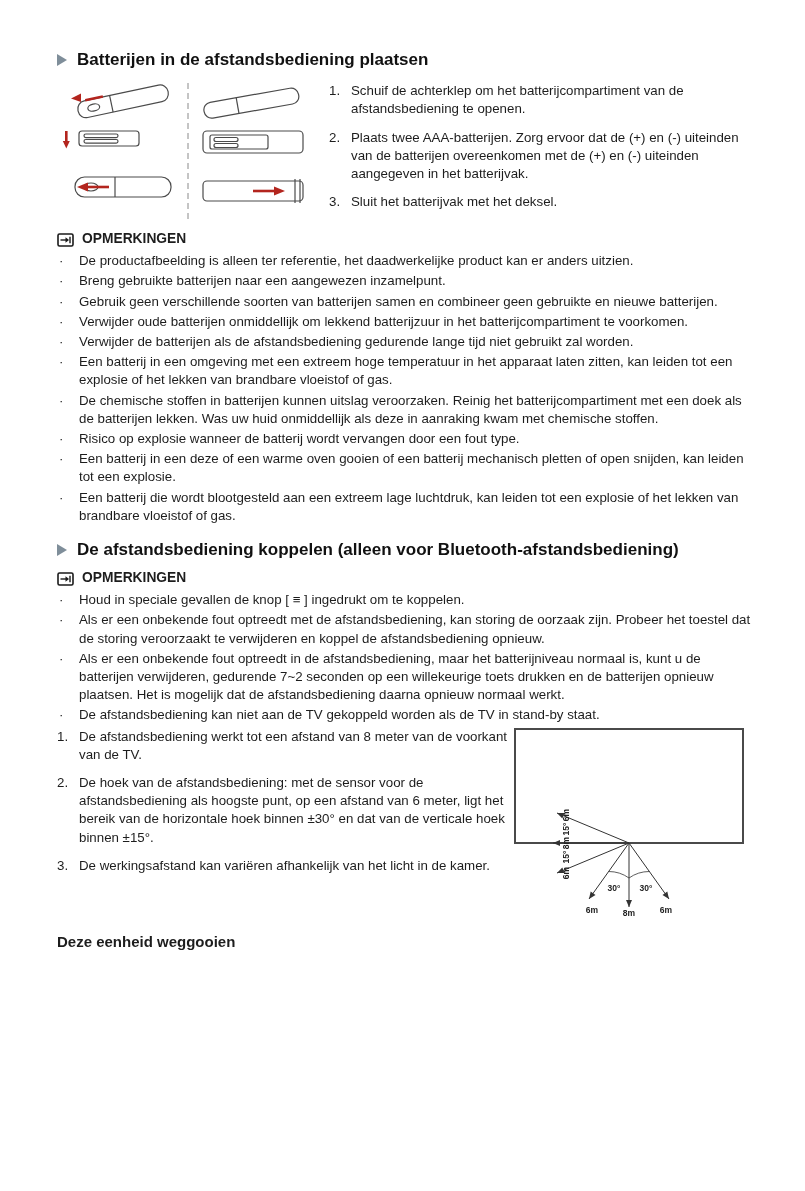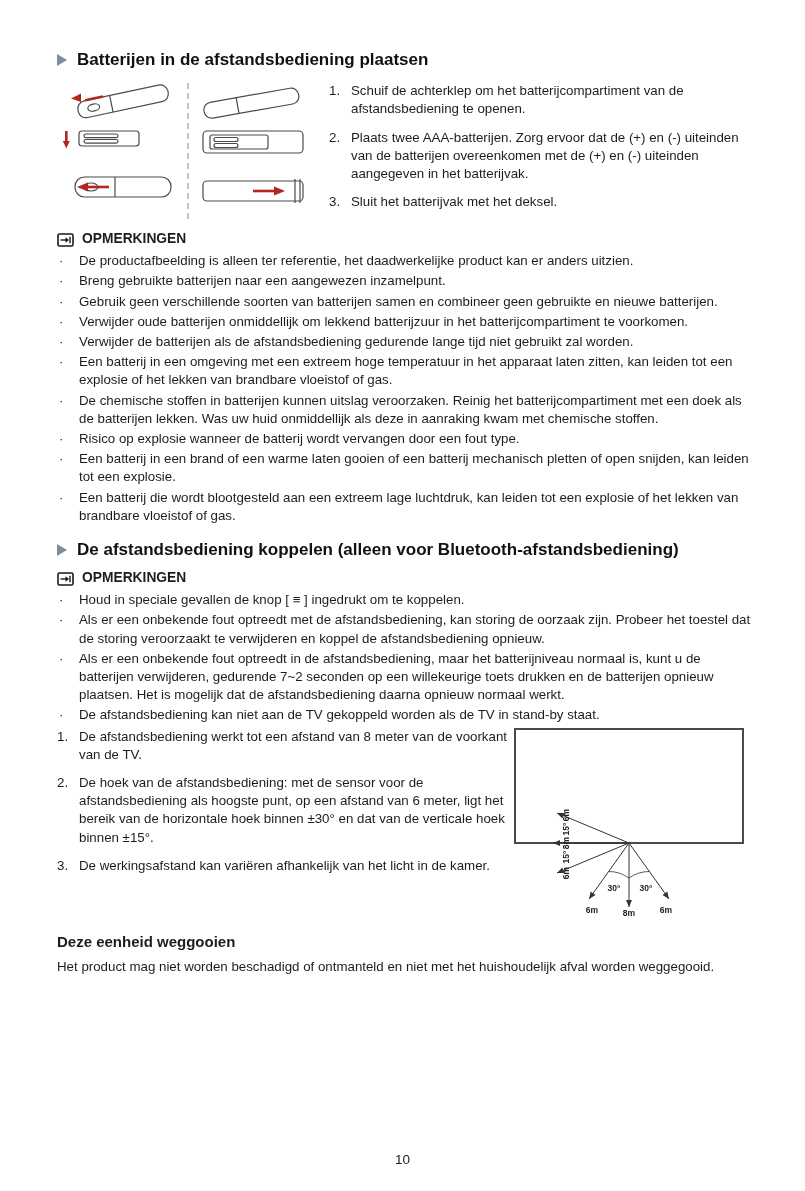--- a/index.html
+++ b/index.html
@@ -136,21 +136,21 @@
       <div class="note">
           <span class="note-mark">·</span>
           <span class="note-text">De chemische stoffen in batterijen kunnen uitslag veroorzaken. Reinig het batterijcompartiment met een doek als de batterijen lekken. Was uw huid onmiddellijk als deze in aanraking kwam met chemische stoffen.</span>
         </div>
       <div class="note">
           <span class="note-mark">·</span>
           <span class="note-text">Risico op explosie wanneer de batterij wordt vervangen door een fout type.</span>
         </div>
       <div class="note">
           <span class="note-mark">·</span>
-          <span class="note-text">Een batterij in een brand of een warme laten gooien of een batterij mechanisch pletten of open snijden, kan leiden tot een explosie.</span>
+          <span class="note-text">Een batterij in een deze of een warme oven gooien of een batterij mechanisch pletten of open snijden, kan leiden tot een explosie.</span>
         </div>
       <div class="note">
           <span class="note-mark">·</span>
           <span class="note-text">Een batterij die wordt blootgesteld aan een extreem lage luchtdruk, kan leiden tot een explosie of het lekken van brandbare vloeistof of gas.</span>
         </div>
     </div>
   </div>
 
   <div>
     <h2 class="section-title">
@@ -237,17 +237,15 @@
             <text x="133" y="164">30°</text>
             <text x="79" y="186">6m</text>
             <text x="116" y="189">8m</text>
             <text x="153" y="186">6m</text>
           </g>
         </svg>
       </div>
     </div>
 
     <h3 class="sub-title">Deze eenheid weggooien</h3>
-    <p class="para">Het product mag niet worden beschadigd of ontmanteld en niet met het huishoudelijk afval worden weggegooid.</p>
   </div>
 
-  <div class="page-num">10</div>
 </div>
 
 </body></html>

